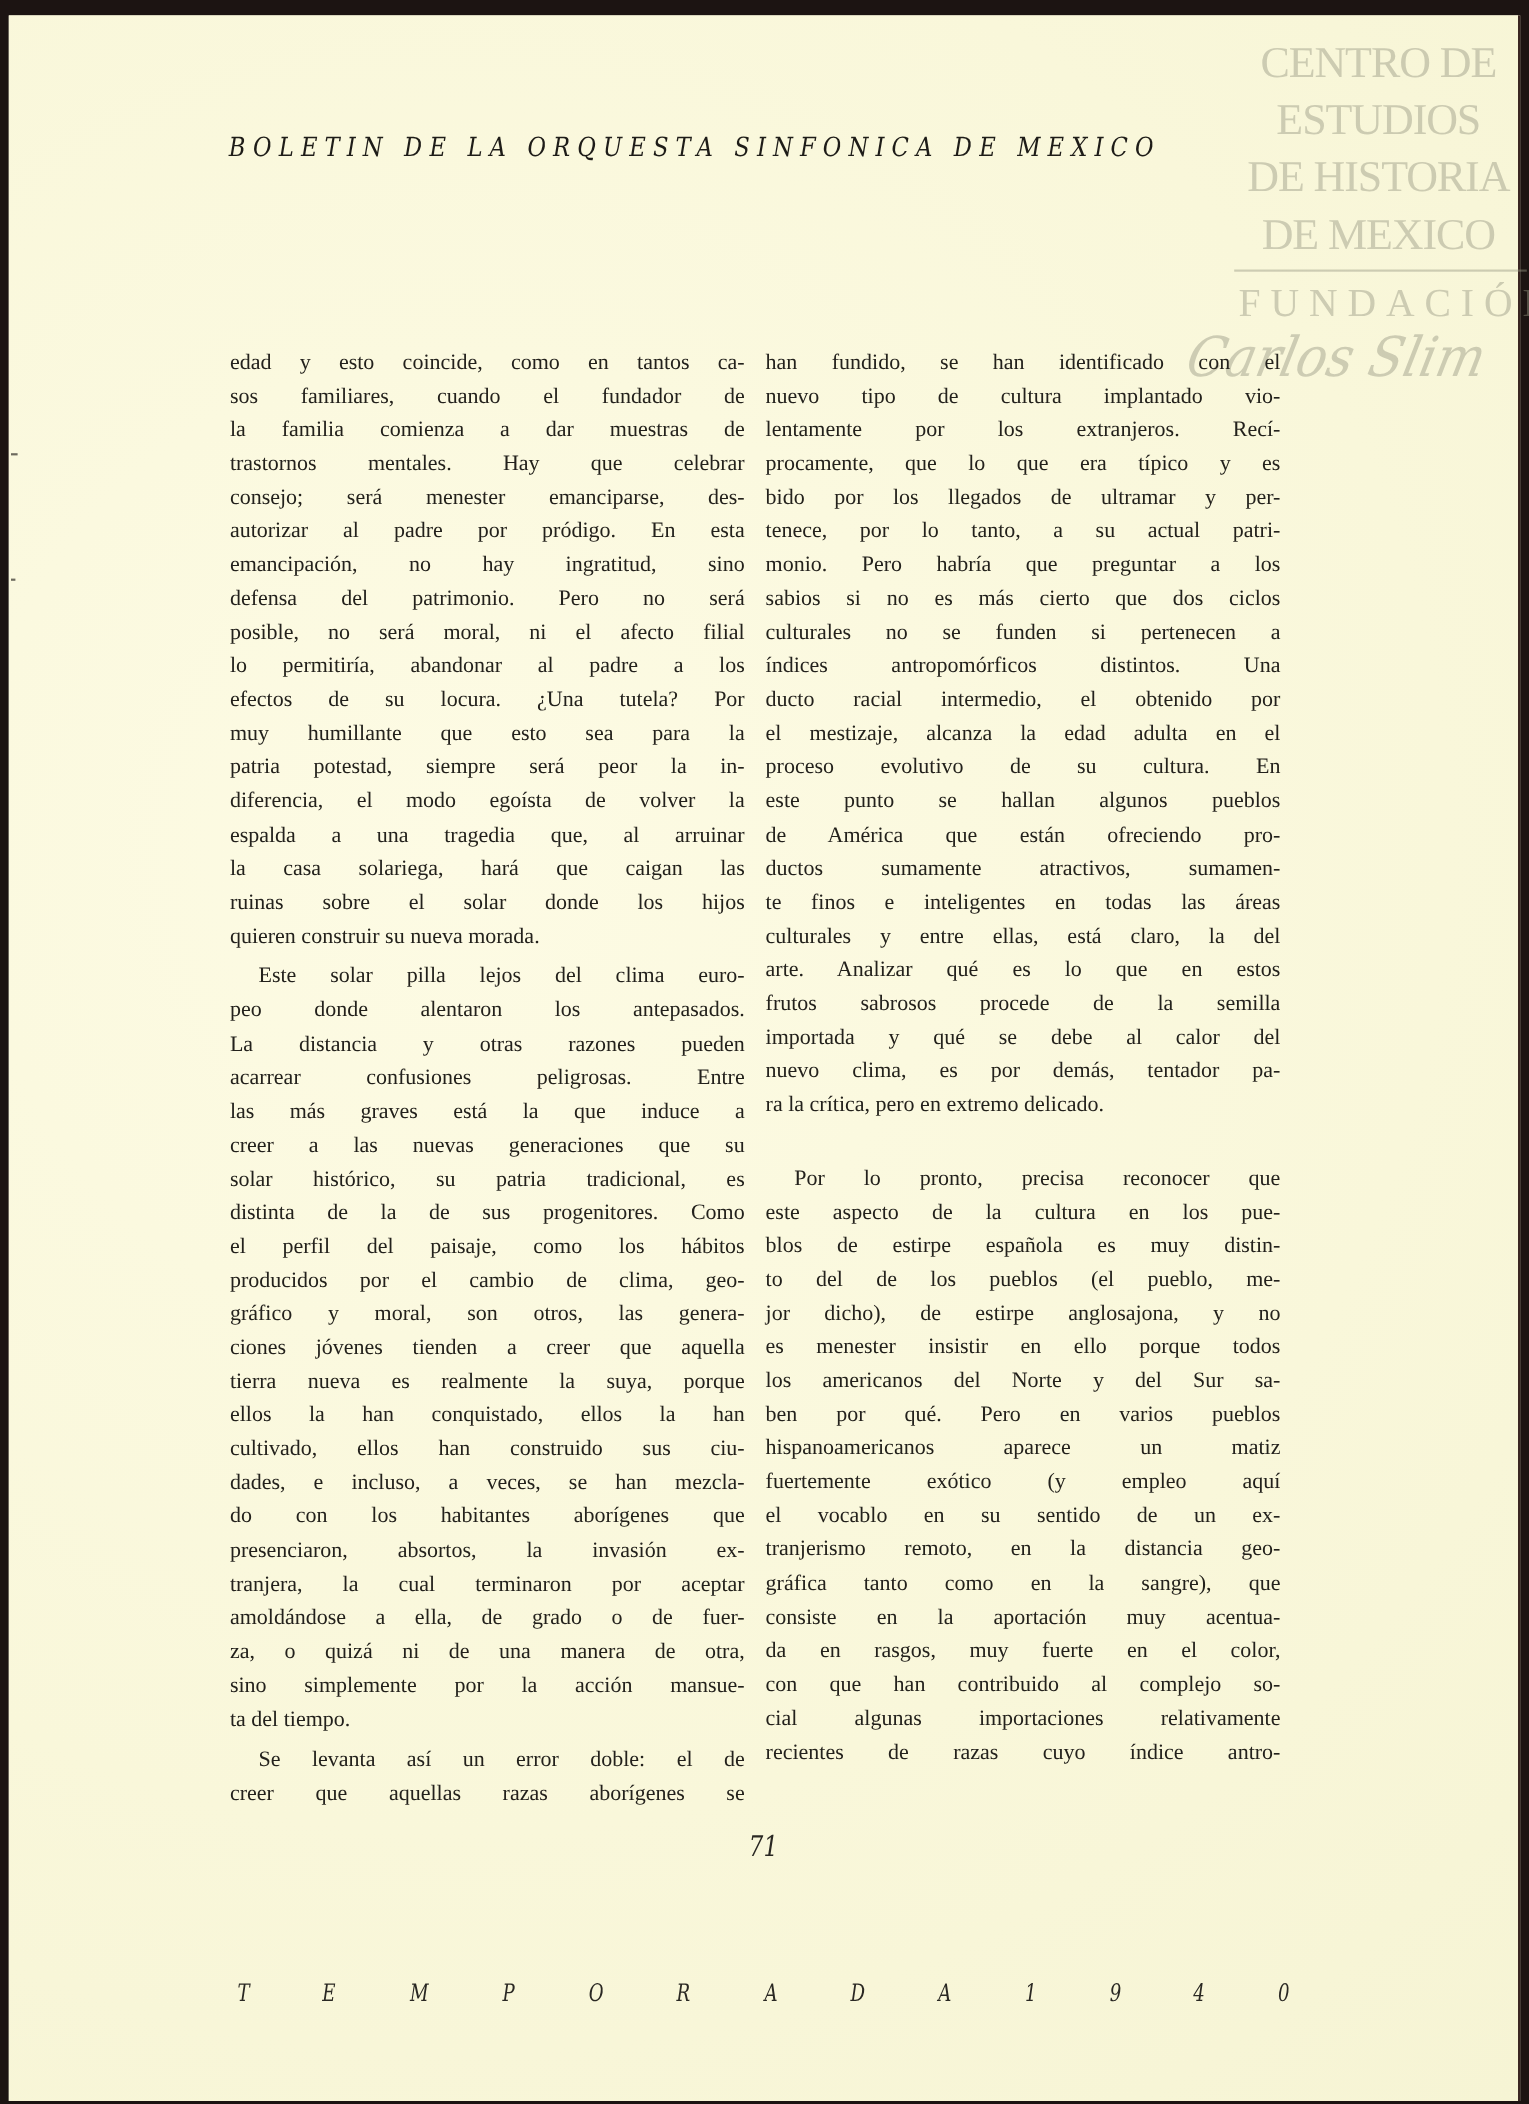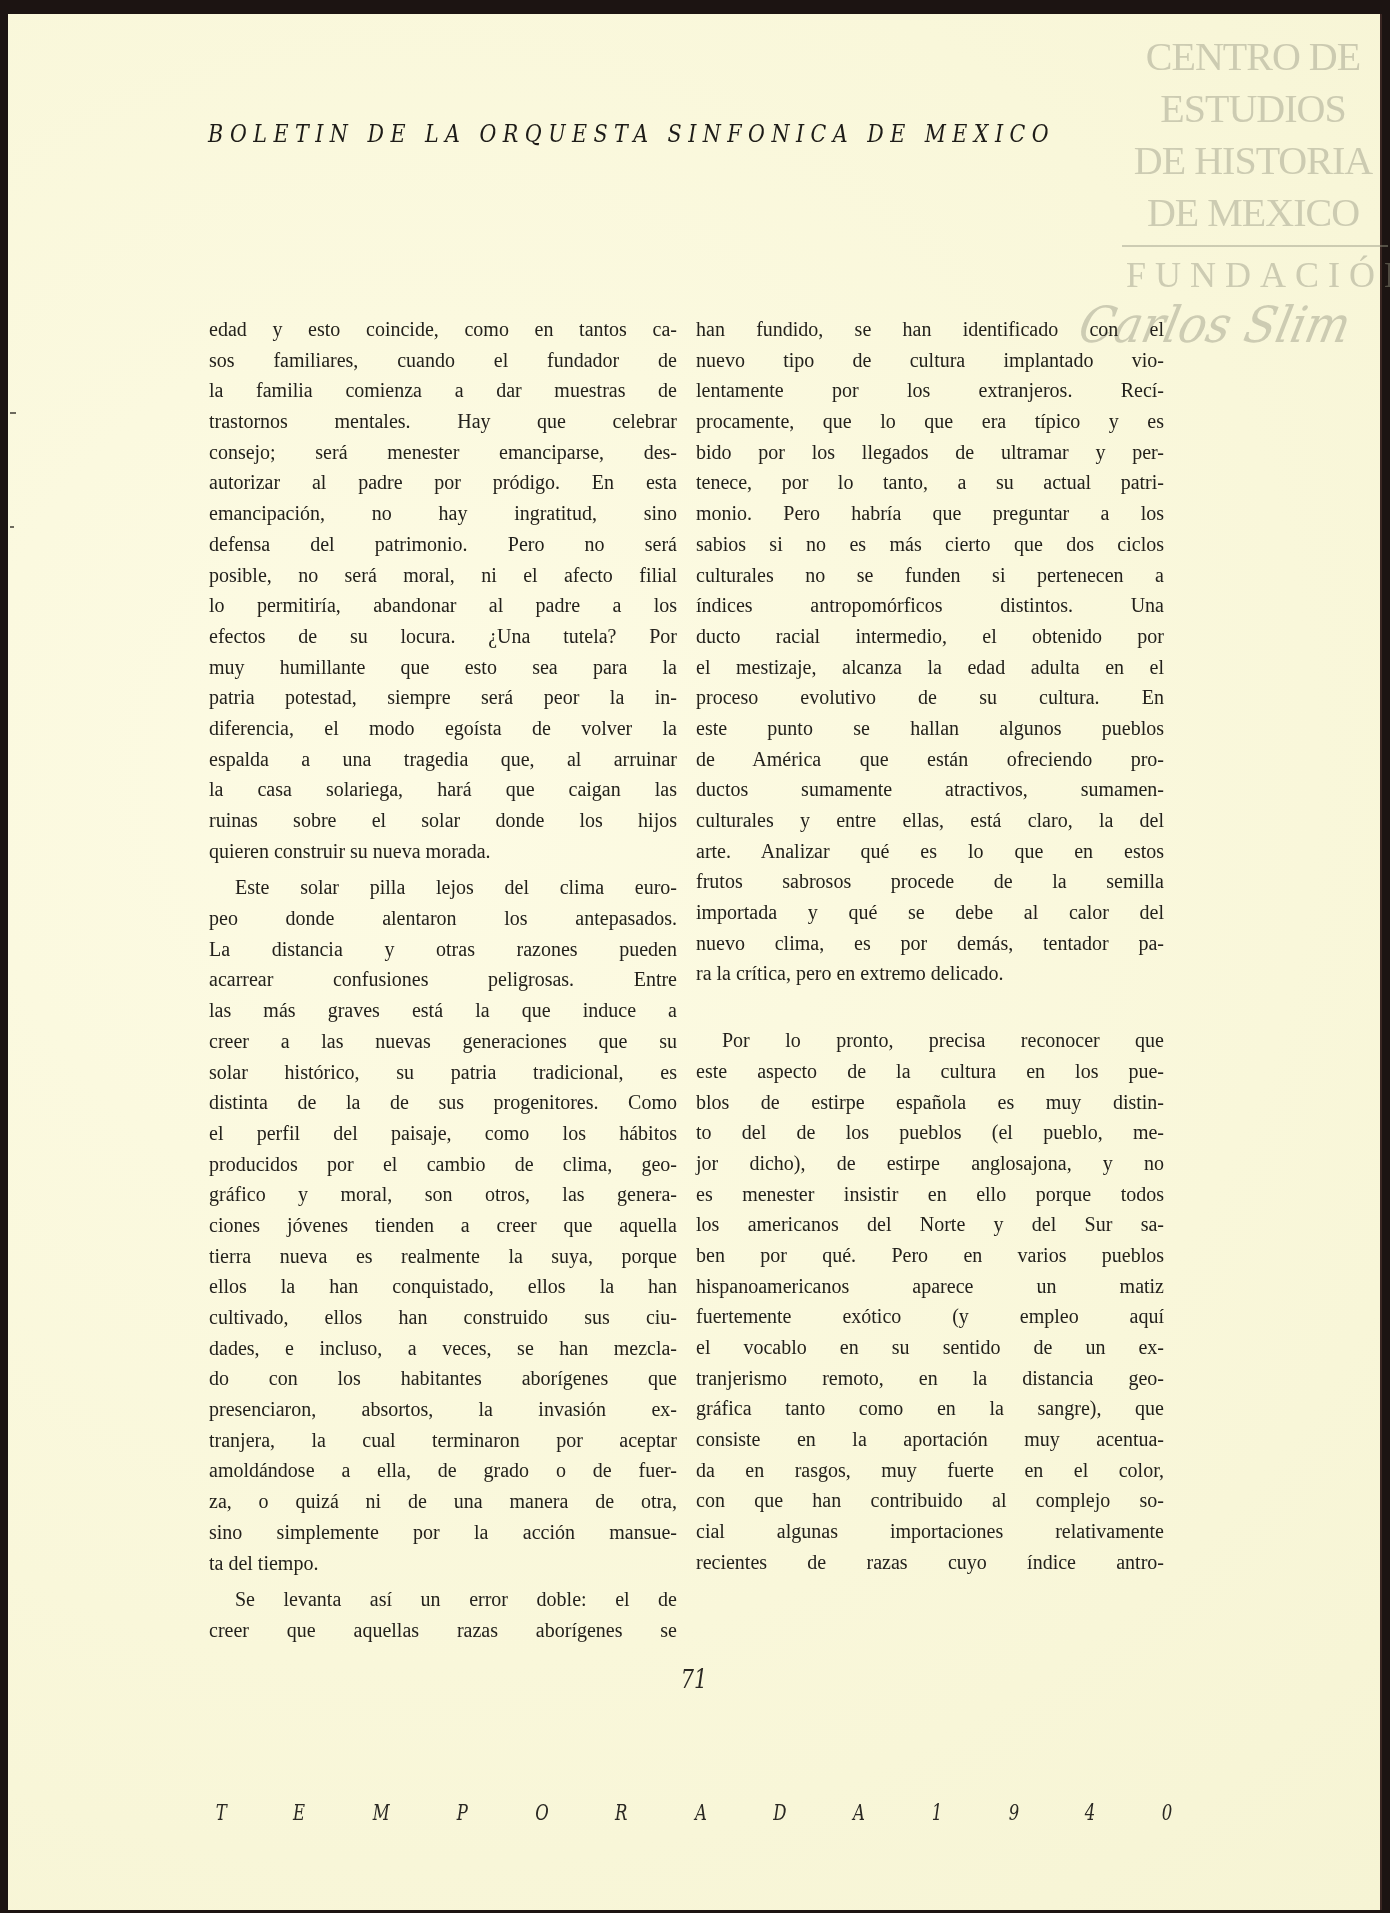--- a/index.html
+++ b/index.html
@@ -217,20 +217,21 @@
         <span class="line">monio. Pero habría que preguntar a los</span>
         <span class="line">sabios si no es más cierto que dos ciclos</span>
         <span class="line">culturales no se funden si pertenecen a</span>
         <span class="line">índices antropomórficos distintos. Una</span>
         <span class="line">ducto racial intermedio, el obtenido por</span>
         <span class="line">el mestizaje, alcanza la edad adulta en el</span>
         <span class="line">proceso evolutivo de su cultura. En</span>
         <span class="line">este punto se hallan algunos pueblos</span>
         <span class="line">de América que están ofreciendo pro-</span>
         <span class="line">ductos sumamente atractivos, sumamen-</span>
+        <span class="line">te finos e inteligentes en todas las áreas</span>
         <span class="line">culturales y entre ellas, está claro, la del</span>
         <span class="line">arte. Analizar qué es lo que en estos</span>
         <span class="line">frutos sabrosos procede de la semilla</span>
         <span class="line">importada y qué se debe al calor del</span>
         <span class="line">nuevo clima, es por demás, tentador pa-</span>
         <span class="line last">ra la crítica, pero en extremo delicado.</span>
       </div>
       <div class="para indent" style="text-indent: 0px;">
         <span class="line" style="padding-left: 26px; margin-top: 36px;">Por lo pronto, precisa reconocer que</span>
         <span class="line">este aspecto de la cultura en los pue-</span>

